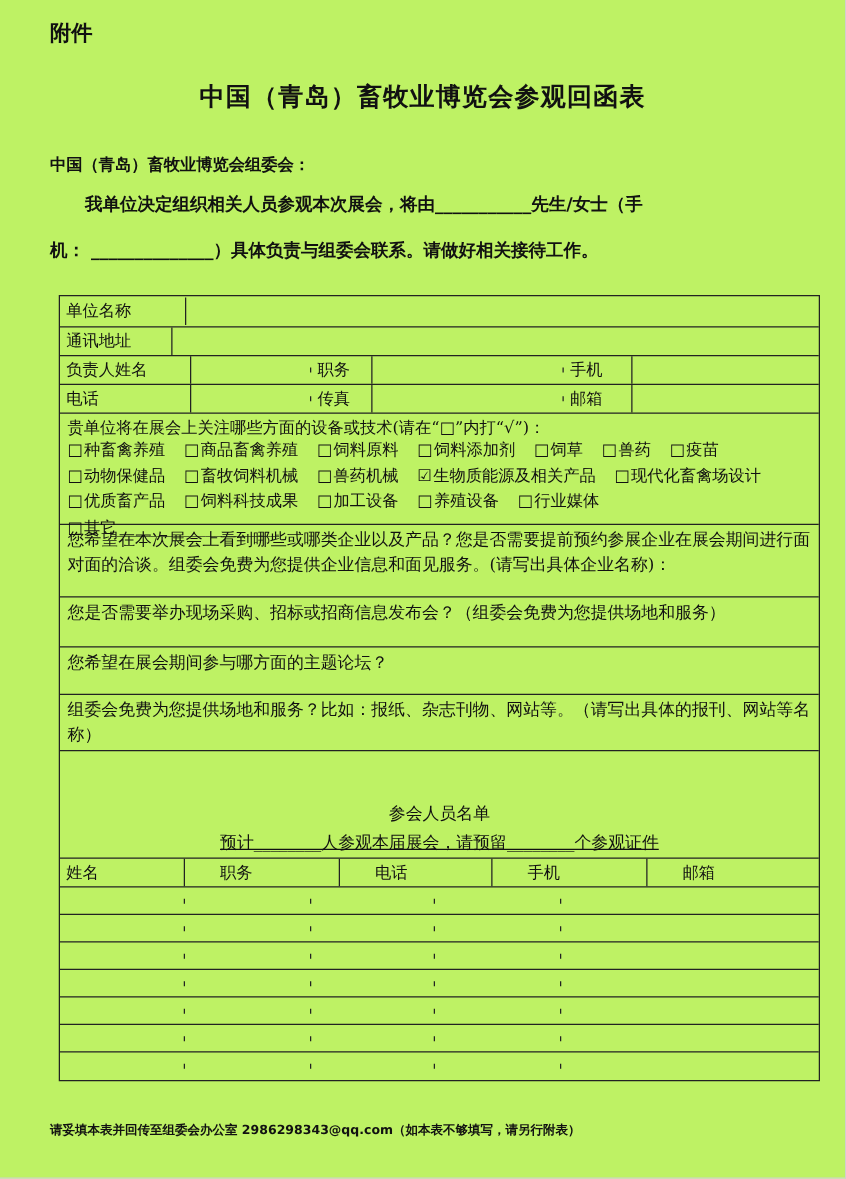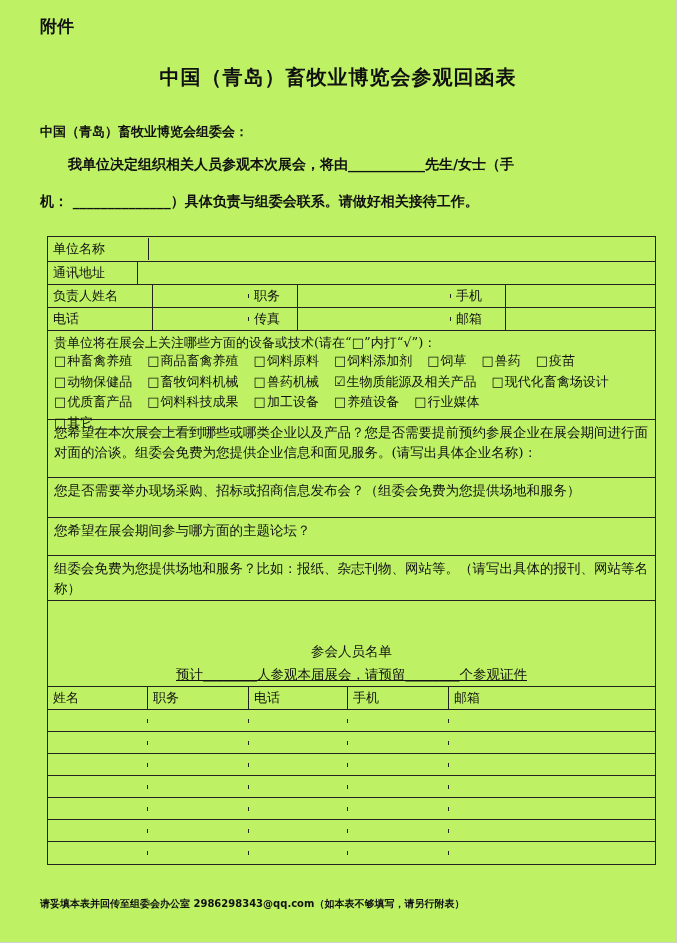--- a/index.html
+++ b/index.html
@@ -70,21 +70,21 @@
   .q { display: block; padding: 3px 6px; line-height: 19.5px; font-size: 13.5px; }
   .q1, .q2 { height: 58px; }
   .q3 { height: 40px; }
   .q4 { height: 38px; }
   .q5 { height: 45px; }
 
   
   .r-ptitle { height: 50px; display: block; text-align: center; font-size: 13.5px; padding-top: 3px; margin-top: 36px; }
   .p-title-line { line-height: 23px; }
   .p-note-line { line-height: 22px; text-decoration: underline; }
-  .r-phead { height: 23px; }
+  .r-phead { height: 23px; gap: 23px; }
   .r-pempty { height: 22px; }
   .pc1 { width: 100px; }
   .pc2 { width: 101px; }
   .pc3 { width: 99px;  }
   .pc4 { width: 101px; }
 
   .footer {
     position: absolute; top: 897px; left: 40px;
     font-family: "DejaVu Sans", sans-serif;
     font-weight: 700; font-size: 10px;

